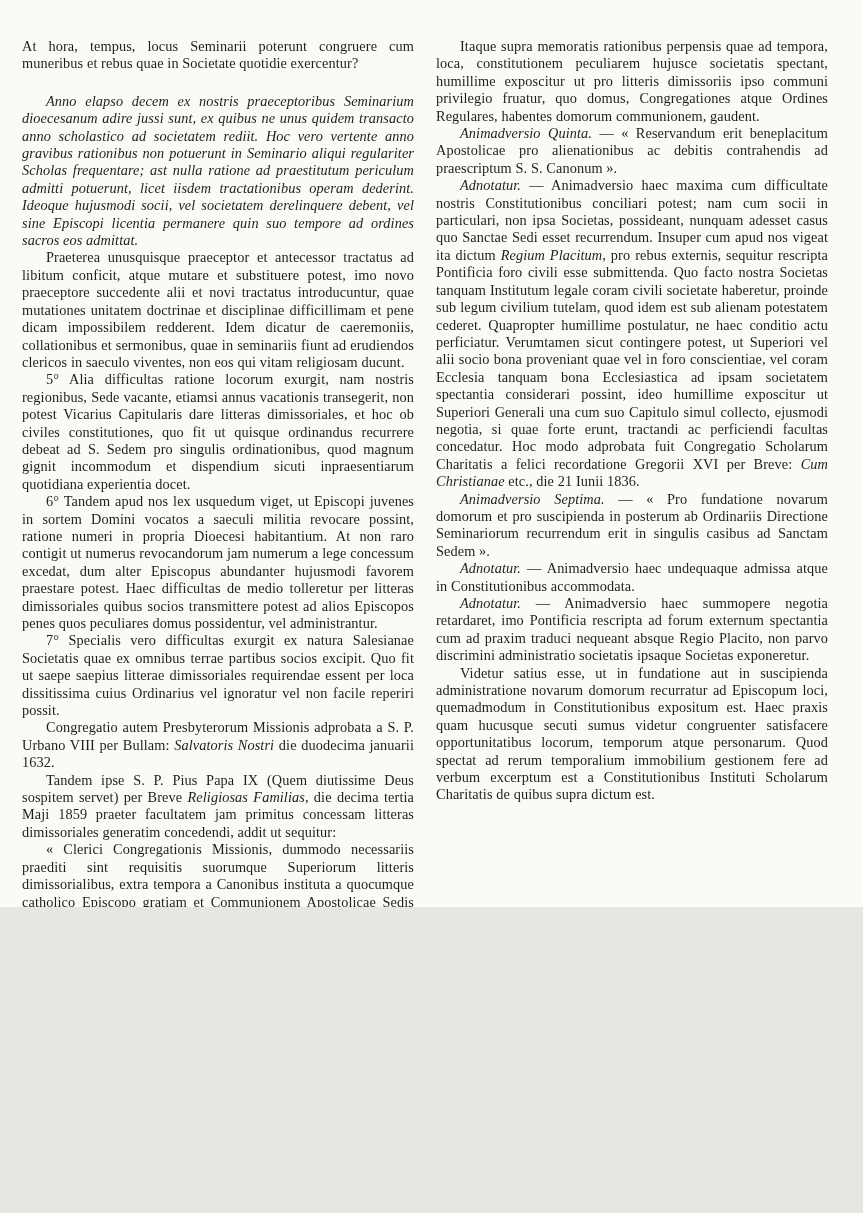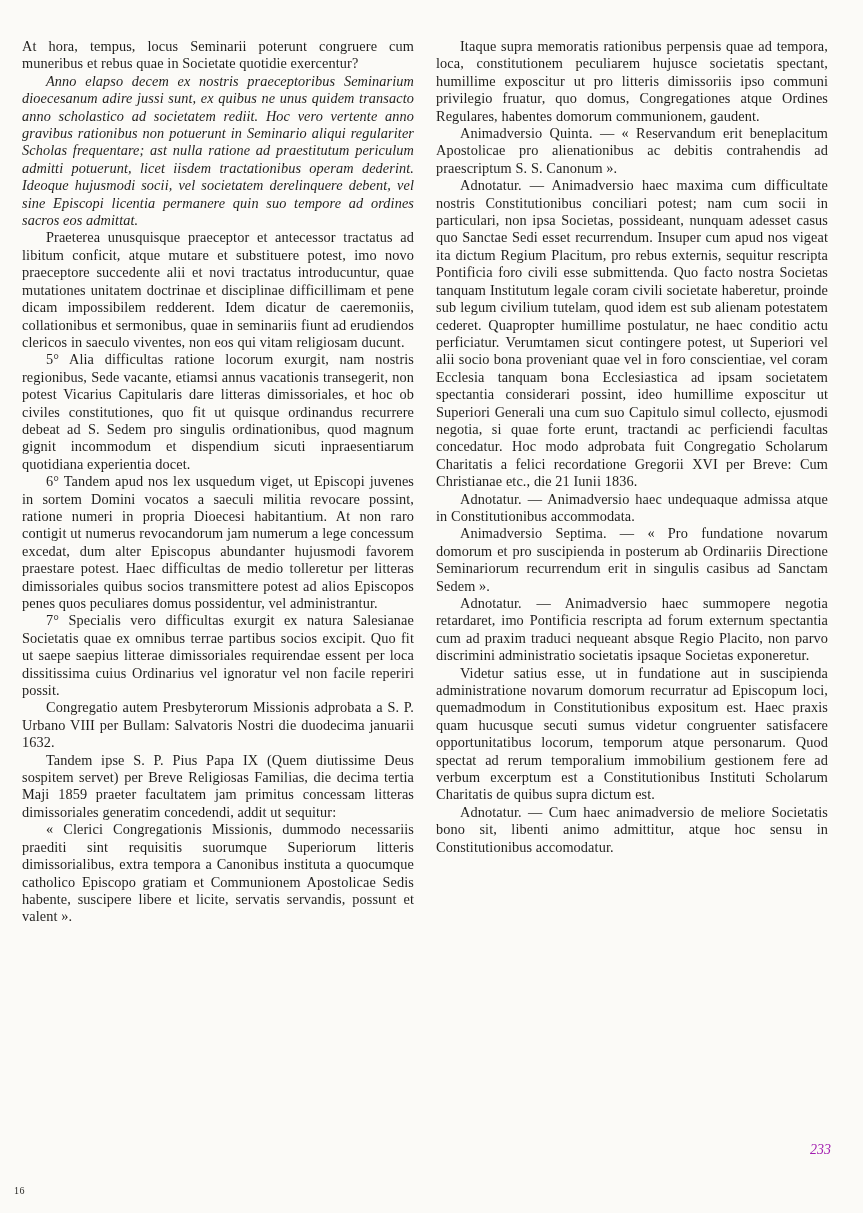--- a/index.html
+++ b/index.html
@@ -3,21 +3,21 @@
 <meta charset="utf-8">
 <style>
   html, body {
     margin: 0;
     padding: 0;
     background: #e8e6e1;
   }
   .page {
     position: relative;
     width: 863px;
-    height: 1213px;
+    height: 907px;
     background: #fbfaf7;
     color: #1f1e1c;
     font-family: "Liberation Serif", "DejaVu Serif", serif;
     overflow: hidden;
     box-sizing: border-box;
   }
   .content {
     position: absolute;
     left: 22px;
     top: 38px;
@@ -34,22 +34,24 @@
     text-align: justify;
     text-indent: 24px;
     letter-spacing: 0.1px;
     hyphens: none;
   }
   .col p.no-indent {
     text-indent: 0;
   }
   .col p.italic {
     font-style: italic;
+    margin-top: 20px;
   }
   .col span.i {
+    font-style: italic;
   }
   .sig {
     position: absolute;
     left: 14px;
     top: 1185px;
     font-size: 10px;
     letter-spacing: 0.5px;
     color: #2a2926;
     text-align: right;
   }
@@ -75,22 +77,21 @@
         <p><span>6° Tandem apud nos lex usquedum viget, ut Episcopi juvenes in sortem Domini vocatos a saeculi militia revocare possint, ratione numeri in propria Dioecesi habitantium. At non raro contigit ut numerus revocandorum jam numerum a lege concessum excedat, dum alter Episcopus abundanter hujusmodi favorem praestare potest. Haec difficultas de medio tolleretur per litteras dimissoriales quibus socios transmittere potest ad alios Episcopos penes quos peculiares domus possidentur, vel administrantur.</span></p>
         <p><span>7° Specialis vero difficultas exurgit ex natura Salesianae Societatis quae ex omnibus terrae partibus socios excipit. Quo fit ut saepe saepius litterae dimissoriales requirendae essent per loca dissitissima cuius Ordinarius vel ignoratur vel non facile reperiri possit.</span></p>
         <p><span>Congregatio autem Presbyterorum Missionis adprobata a S. P. Urbano VIII per Bullam: </span><span class="i">Salvatoris Nostri</span><span> die duodecima januarii 1632.</span></p>
         <p><span>Tandem ipse S. P. Pius Papa IX (Quem diutissime Deus sospitem servet) per Breve </span><span class="i">Religiosas Familias</span><span>, die decima tertia Maji 1859 praeter facultatem jam primitus concessam litteras dimissoriales generatim concedendi, addit ut sequitur:</span></p>
         <p><span>« Clerici Congregationis Missionis, dummodo necessariis praediti sint requisitis suorumque Superiorum litteris dimissorialibus, extra tempora a Canonibus instituta a quocumque catholico Episcopo gratiam et Communionem Apostolicae Sedis habente, suscipere libere et licite, servatis servandis, possunt et valent ».</span></p>
       </div>
     <div class="col" id="col-right">
         <p><span>Itaque supra memoratis rationibus perpensis quae ad tempora, loca, constitutionem peculiarem hujusce societatis spectant, humillime exposcitur ut pro litteris dimissoriis ipso communi privilegio fruatur, quo domus, Congregationes atque Ordines Regulares, habentes domorum communionem, gaudent.</span></p>
         <p><span class="i">Animadversio Quinta.</span><span> — « Reservandum erit beneplacitum Apostolicae pro alienationibus ac debitis contrahendis ad praescriptum S. S. Canonum ».</span></p>
         <p><span class="i">Adnotatur.</span><span> — Animadversio haec maxima cum difficultate nostris Constitutionibus conciliari potest; nam cum socii in particulari, non ipsa Societas, possideant, nunquam adesset casus quo Sanctae Sedi esset recurrendum. Insuper cum apud nos vigeat ita dictum </span><span class="i">Regium Placitum</span><span>, pro rebus externis, sequitur rescripta Pontificia foro civili esse submittenda. Quo facto nostra Societas tanquam Institutum legale coram civili societate haberetur, proinde sub legum civilium tutelam, quod idem est sub alienam potestatem cederet. Quapropter humillime postulatur, ne haec conditio actu perficiatur. Verumtamen sicut contingere potest, ut Superiori vel alii socio bona proveniant quae vel in foro conscientiae, vel coram Ecclesia tanquam bona Ecclesiastica ad ipsam societatem spectantia considerari possint, ideo humillime exposcitur ut Superiori Generali una cum suo Capitulo simul collecto, ejusmodi negotia, si quae forte erunt, tractandi ac perficiendi facultas concedatur. Hoc modo adprobata fuit Congregatio Scholarum Charitatis a felici recordatione Gregorii XVI per Breve: </span><span class="i">Cum Christianae</span><span> etc., die 21 Iunii 1836.</span></p>
+        <p><span class="i">Animadversio Septima.</span><span> — « Pro fundatione novarum domorum et pro suscipienda in posterum ab Ordinariis Directione Seminariorum recurrendum erit in singulis casibus ad Sanctam Sedem ».</span></p>
         <p><span class="i">Adnotatur.</span><span> — Animadversio haec undequaque admissa atque in Constitutionibus accommodata.</span></p>
-        <p><span class="i">Animadversio Septima.</span><span> — « Pro fundatione novarum domorum et pro suscipienda in posterum ab Ordinariis Directione Seminariorum recurrendum erit in singulis casibus ad Sanctam Sedem ».</span></p>
         <p><span class="i">Adnotatur.</span><span> — Animadversio haec summopere negotia retardaret, imo Pontificia rescripta ad forum externum spectantia cum ad praxim traduci nequeant absque Regio Placito, non parvo discrimini administratio societatis ipsaque Societas exponeretur.</span></p>
         <p><span>Videtur satius esse, ut in fundatione aut in suscipienda administratione novarum domorum recurratur ad Episcopum loci, quemadmodum in Constitutionibus expositum est. Haec praxis quam hucusque secuti sumus videtur congruenter satisfacere opportunitatibus locorum, temporum atque personarum. Quod spectat ad rerum temporalium immobilium gestionem fere ad verbum excerptum est a Constitutionibus Instituti Scholarum Charitatis de quibus supra dictum est.</span></p>
-        <p><span class="i">Adnotatur.</span><span> — Cum haec animadversio de meliore Societatis bono sit, libenti animo admittitur, atque hoc sensu in Constitutionibus accomodatur.</span></p>
       </div>
   </div>
   <div class="sig">16</div>
   <div class="pageno">233</div>
 </div>
 
 </body></html>

